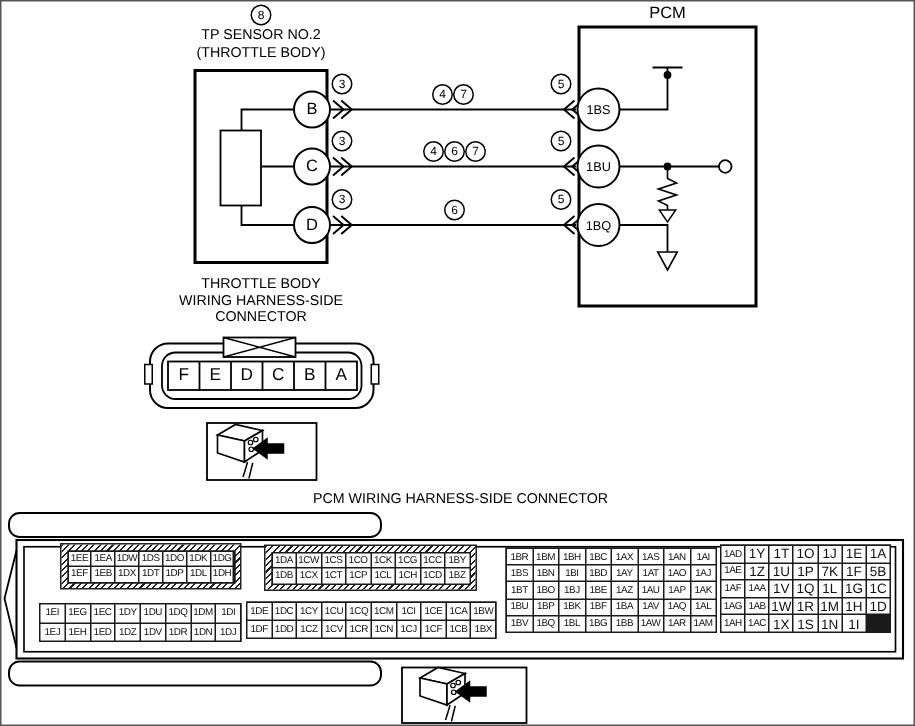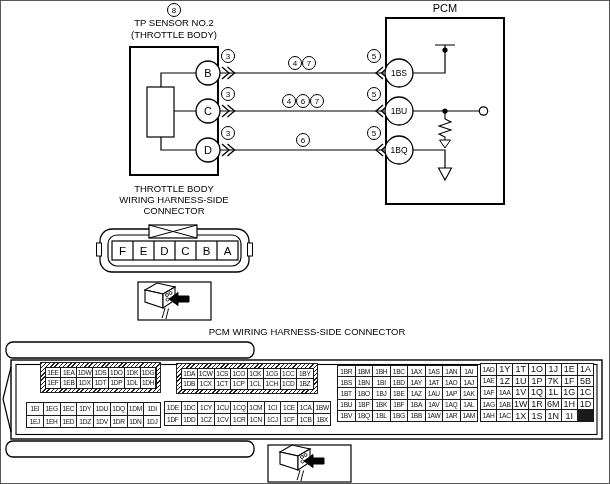--- a/index.html
+++ b/index.html
@@ -293,21 +293,21 @@
       <span class="pin-cell">1AA</span>
       <span class="pin-cell big">1V</span>
       <span class="pin-cell big">1Q</span>
       <span class="pin-cell big">1L</span>
       <span class="pin-cell big">1G</span>
       <span class="pin-cell big">1C</span>
       <span class="pin-cell">1AG</span>
       <span class="pin-cell">1AB</span>
       <span class="pin-cell big">1W</span>
       <span class="pin-cell big">1R</span>
-      <span class="pin-cell big">6M</span>
+      <span class="pin-cell big">1M</span>
       <span class="pin-cell big">1H</span>
       <span class="pin-cell big">1D</span>
       <span class="pin-cell">1AH</span>
       <span class="pin-cell">1AC</span>
       <span class="pin-cell big">1X</span>
       <span class="pin-cell big">1S</span>
       <span class="pin-cell big">1N</span>
       <span class="pin-cell big">1I</span>
     </div>
 

